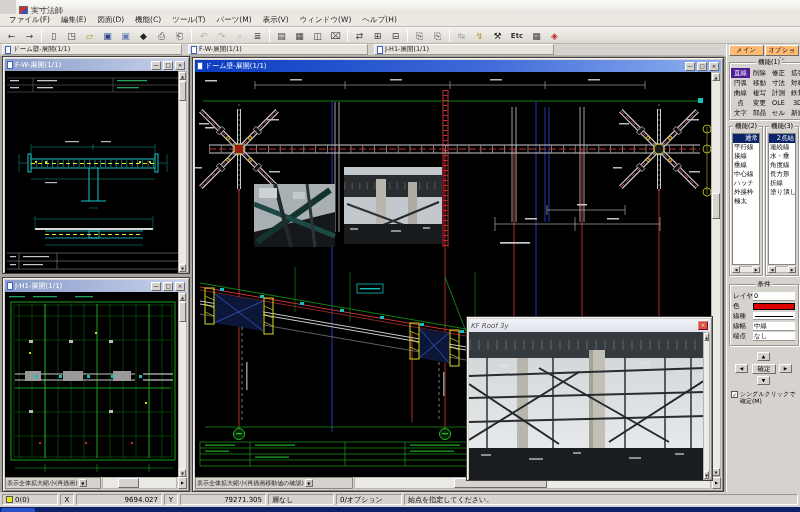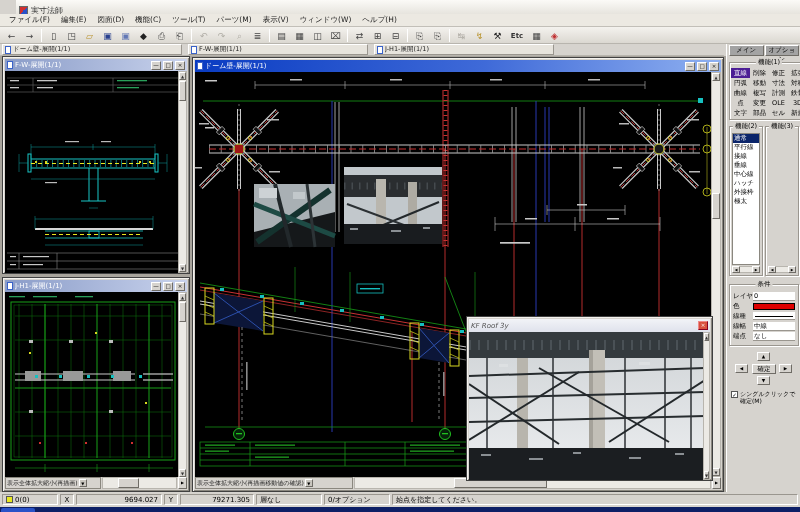--- a/index.html
+++ b/index.html
@@ -65,32 +65,32 @@
   .hscroll { flex:1; position:relative; background:#eceae5; border:1px solid #b8b5ae; }
   .hthumb { position:absolute; top:0; bottom:0; background:#d6d3ce; border:1px solid #fff;
      border-right-color:#6f6c66; border-bottom-color:#6f6c66; }
   .harrow { width:9px; background:#d6d3ce; border:1px solid #fff; border-right-color:#6f6c66;
      border-bottom-color:#6f6c66; font-size:4px; line-height:9px; text-align:center; }
 
   
   .sidepanel { position:absolute; left:726px; top:44px; width:74px; height:448px; background:#d6d3ce;
      border-left:1px solid #fff; padding:0; }
   .ptabs { position:absolute; left:2px; top:1px; width:70px; height:11px; display:flex; gap:1px; }
-  .ptab { flex:1; font-size:6.5px; text-align:center; line-height:9px; background:#a3a3a3;
+  .ptab { flex:1; font-size:6.5px; text-align:center; line-height:9px; background:#fdba74;
      border:1px solid #fff; border-right-color:#6f6c66; border-bottom-color:#6f6c66; }
   .gbox { position:absolute; border:1px solid #9a968f; box-shadow:1px 1px 0 #fff, inset 1px 1px 0 #fff; }
   .gbox .legend { position:absolute; top:-5px; left:50%; transform:translateX(-50%);
      background:#d6d3ce; font-size:6.5px; line-height:9px; padding:0 2px; white-space:nowrap; }
   .fgrid { position:absolute; left:1px; right:1px; top:5px; display:grid; grid-template-columns:repeat(4,1fr); }
   .fcell { font-size:6.5px; line-height:10px; text-align:center; white-space:nowrap; overflow:hidden; }
   .fcell.sel { background:#4c1d95; color:#fff; }
   .list { position:absolute; left:2px; right:2px; top:6px; bottom:10px; background:#fff;
      border:1px solid #8a877f; overflow:hidden; }
   .li { font-size:6.5px; line-height:9px; padding:0 1px; white-space:nowrap; }
-  .li.sel { background:#0a246a; color:#fff; }
+  .li.sel { background:#0a246a; color:#fff;text-align:right; }
   .minibar { position:absolute; left:2px; right:2px; bottom:2px; height:7px; display:flex; }
   .mab { width:8px; height:7px; background:#d6d3ce; border:1px solid #fff; border-right-color:#6f6c66;
      border-bottom-color:#6f6c66; font-size:3.5px; line-height:6px; text-align:center; }
   .matrack { flex:1; background:#eceae5; border-top:1px solid #b8b5ae; border-bottom:1px solid #b8b5ae; }
   .crow { display:flex; align-items:center; font-size:6.5px; line-height:10px; padding:0 2px; }
   .crow .cl { width:20px; white-space:nowrap; overflow:hidden; }
   .crow .cv { flex:1; border-bottom:1px solid #9a968f; background:#fff; min-height:8px; line-height:8px;
      padding:0 1px; white-space:nowrap; overflow:hidden; }
   .swatchred { flex:1; height:7px; background:#dd0000; border:1px solid #000; }
   .linesample { flex:1; height:8px; position:relative; background:#fff; border-bottom:1px solid #9a968f; }
@@ -768,20 +768,29 @@
       </div>
       <div class="minibar">
         <span class="mab">◀</span>
         <span class="matrack"></span>
         <span class="mab">▶</span>
       </div>
     </div>
 
     <div class="gbox" style="left:38px; top:82px; width:34px; height:150px;">
       <span class="legend">機能(3)</span>
+      <div class="list">
+        <div class="li sel">2点結</div>
+        <div class="li">連続線</div>
+        <div class="li">水・垂</div>
+        <div class="li">角度線</div>
+        <div class="li">長方形</div>
+        <div class="li">折線</div>
+        <div class="li">塗り潰し</div>
+      </div>
       <div class="minibar">
         <span class="mab">◀</span>
         <span class="matrack"></span>
         <span class="mab">▶</span>
       </div>
     </div>
 
     <div class="gbox" style="left:2px; top:240px; width:70px; height:62px;">
       <span class="legend">条件</span>
       <div style="position:absolute; left:1px; right:1px; top:6px;">
@@ -823,21 +832,21 @@
   </div>
 
   <div class="statusbar">
     <span class="scell" style="width:56px">
       <span class="sswatch"></span>
       <span>0(0)</span>
     </span>
     <span class="scell" style="width:14px; justify-content:center">X</span>
     <span class="scell" style="width:86px; justify-content:flex-end">9694.027</span>
     <span class="scell" style="width:14px; justify-content:center">Y</span>
-    <span class="scell" style="width:74px; justify-content:flex-end">79271.305</span>
+    <span class="scell" style="width:86px; justify-content:flex-end">79271.305</span>
     <span class="scell" style="width:66px">層なし</span>
     <span class="scell" style="width:66px">0/オプション</span>
     <span class="scell" style="flex:1">始点を指定してください。</span>
   </div>
 
   <div class="taskstrip">
     <span class="startstub"></span>
   </div>
 
 </div>

